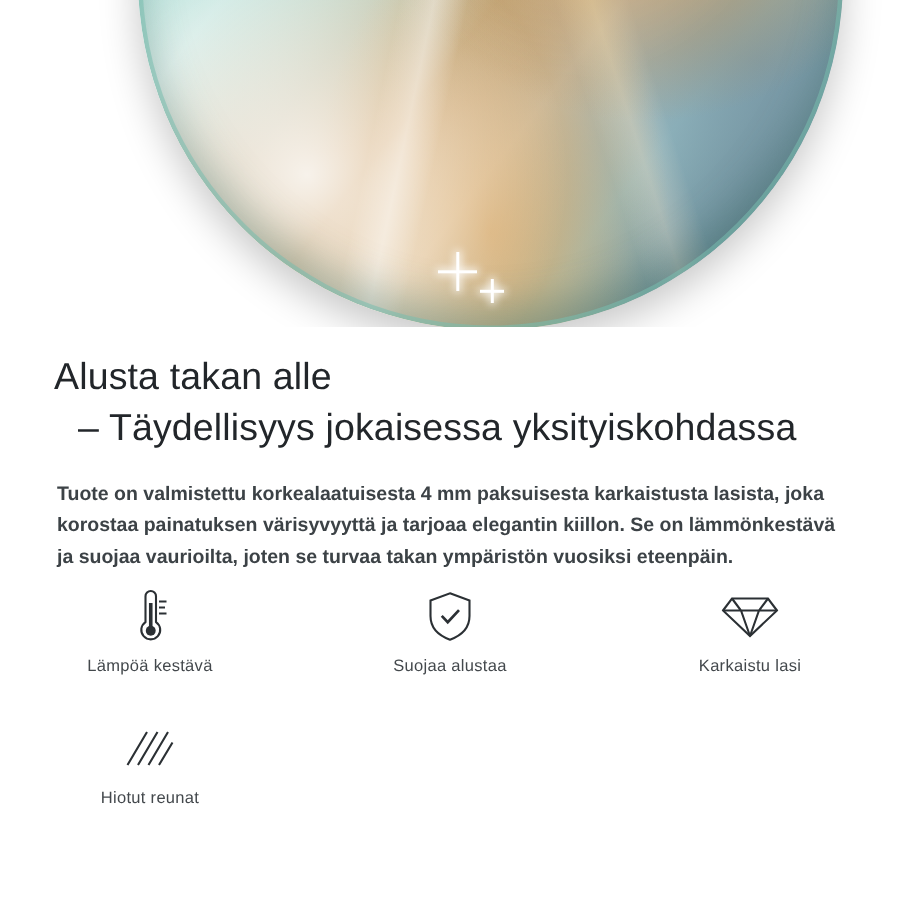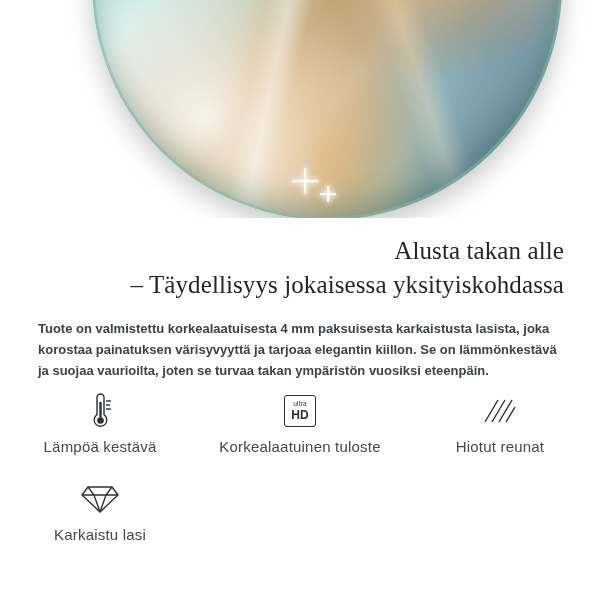--- a/index.html
+++ b/index.html
@@ -87,27 +87,26 @@
 
   
   .content {
     position: absolute;
     left: 0; top: 218px;
     width: 600px;
   }
   .headline {
     margin: 0;
     padding: 16px 36px 0 36px;
-    font-family: Liberation Serif, serif;
+    font-family: Liberation Sans, sans-serif;
     font-weight: 400;
     font-size: 25px;
     line-height: 34px;
     color: #22262a;
     letter-spacing: .1px;
-    text-align: right;
   }
   .headline .l2 { display: block; margin-left: 16px; }
   .body-copy {
     margin: 2px;
     padding: 14px 36px 0 36px;
     font-size: 13px;
     line-height: 21px;
     color: #3c4246;
     max-width: 560px;
     font-weight: bold;
@@ -132,21 +131,21 @@
   }
   .feature .glyph {
     height: 42px;
     display: flex;
     align-items: center;
     justify-content: center;
     color: #2b3034;
   }
   .feature .caption {
     margin-top: 6px;
-    font-size: 15px;
+    font-size: 11px;
     color: #43484c;
     text-align: center;
     letter-spacing: .2px;
   }
   .ultrahd {
     width: 30px; height: 30px;
     border: 1.4px solid #2b3034;
     border-radius: 3px;
     display: flex;
     flex-direction: column;
@@ -186,44 +185,44 @@
         <line x1="17.5" y1="10" x2="17.5" y2="25.5" stroke-width="2.4"></line>
         <circle cx="17.5" cy="28.5" r="3.3" fill="#2b3034" stroke="none"></circle>
         <line x1="23" y1="9" x2="28" y2="9"></line>
         <line x1="23" y1="13" x2="27" y2="13"></line>
         <line x1="23" y1="17" x2="28" y2="17"></line>
       </svg>
     </div>
     <div class="caption">Lämpöä kestävä</div>
   </div>
 
-  <div class="feature">
-    <div class="glyph">
-      <div class="ultrahd">
-        <span class="u1">ultra</span>
-        <span class="u2">HD</span>
-      </div>
-    </div>
-    <div class="caption">Korkealaatuinen tuloste</div>
-  </div>
-
-
-  <div class="feature">
-    <div class="glyph">
-      <svg width="36" height="30" viewBox="0 0 36 30" fill="none" stroke="#2b3034" stroke-width="1.4">
-        <path d="M3 26L16 4M10 26L23 4M17 26L30 4M24 26L33 11"></path>
-      </svg>
-    </div>
-    <div class="caption">Hiotut reunat</div>
+
+  <div class="feature">
+    <div class="glyph">
+      <svg width="32" height="38" viewBox="0 0 32 38" fill="none" stroke="#2b3034" stroke-width="1.4">
+        <path d="M16 3.5 29 8.3v10.4c0 8.1-5.4 13-13 15.8-7.6-2.8-13-7.7-13-15.8V8.3z"></path>
+        <path d="M10.5 18.6l4 4.2 7.5-8" stroke-width="1.8"></path>
+      </svg>
+    </div>
+    <div class="caption">Suojaa alustaa</div>
   </div>
 
   <div class="feature">
     <div class="glyph">
       <svg width="38" height="34" viewBox="0 0 38 34" fill="none" stroke="#2b3034" stroke-width="1.4">
         <path d="M7 5h24l6 8-18 17L1 13z"></path>
         <path d="M1 13h36M7 5l6 8 6 17M31 5l-6 8-6 17M13 13h12"></path>
       </svg>
     </div>
     <div class="caption">Karkaistu lasi</div>
   </div>
 
+  <div class="feature">
+    <div class="glyph">
+      <svg width="36" height="30" viewBox="0 0 36 30" fill="none" stroke="#2b3034" stroke-width="1.4">
+        <path d="M3 26L16 4M10 26L23 4M17 26L30 4M24 26L33 11"></path>
+      </svg>
+    </div>
+    <div class="caption">Hiotut reunat</div>
+  </div>
+
 
 </div>
 
 </body></html>

